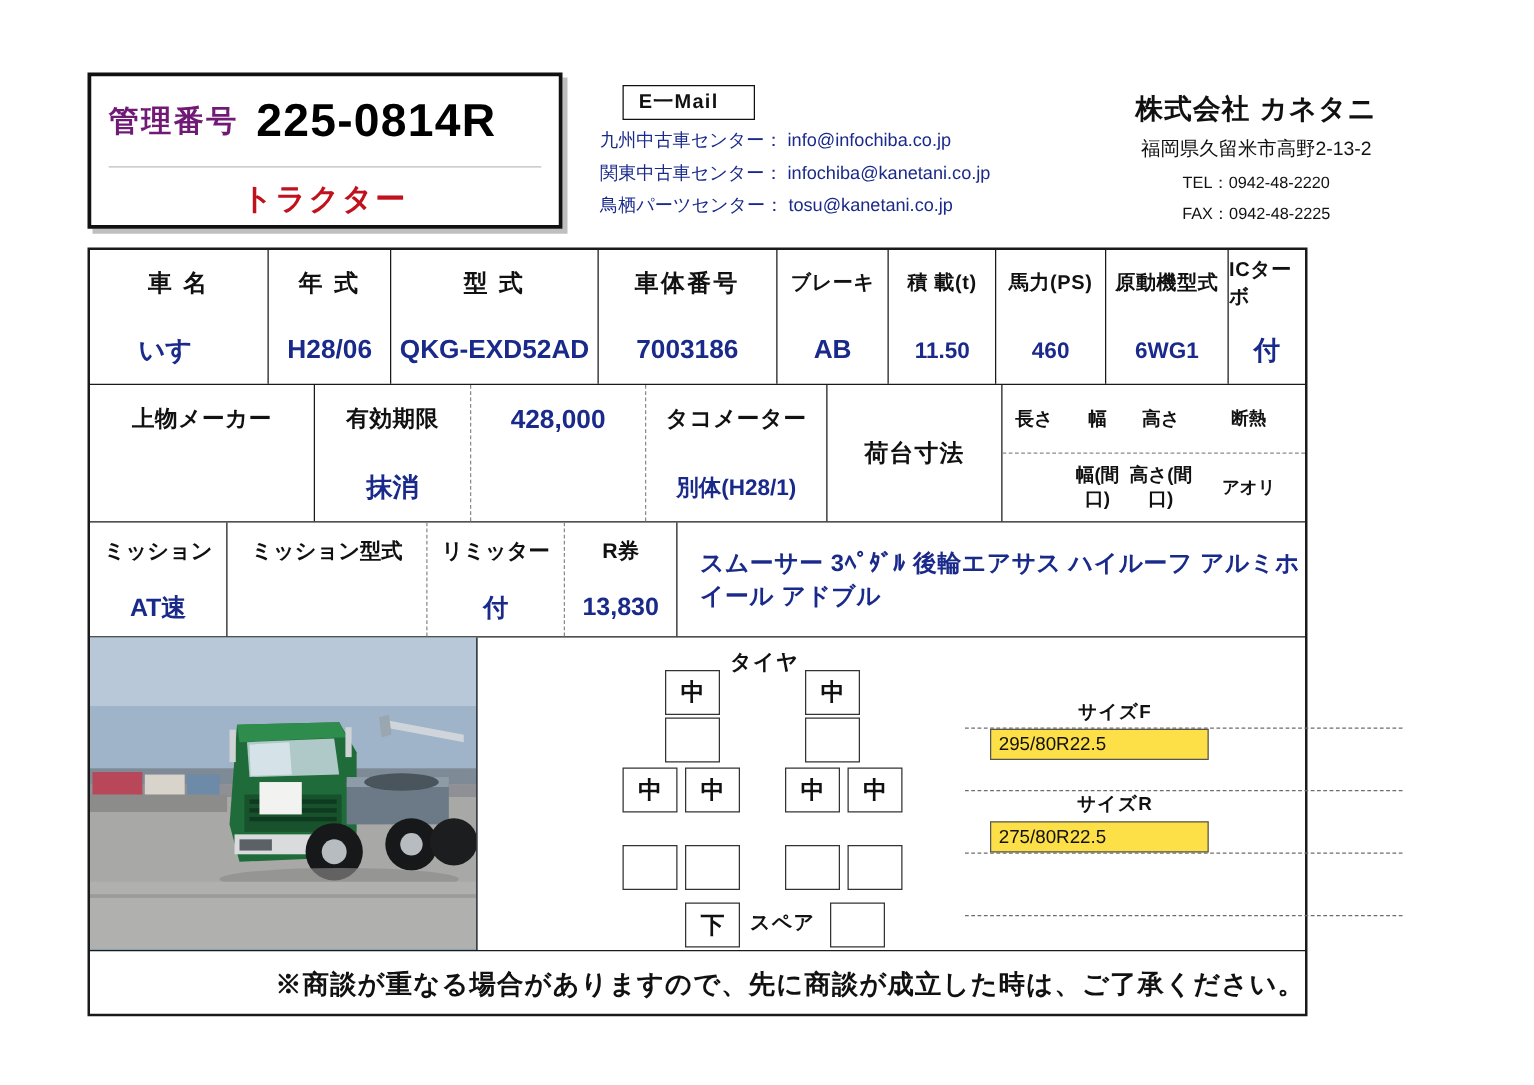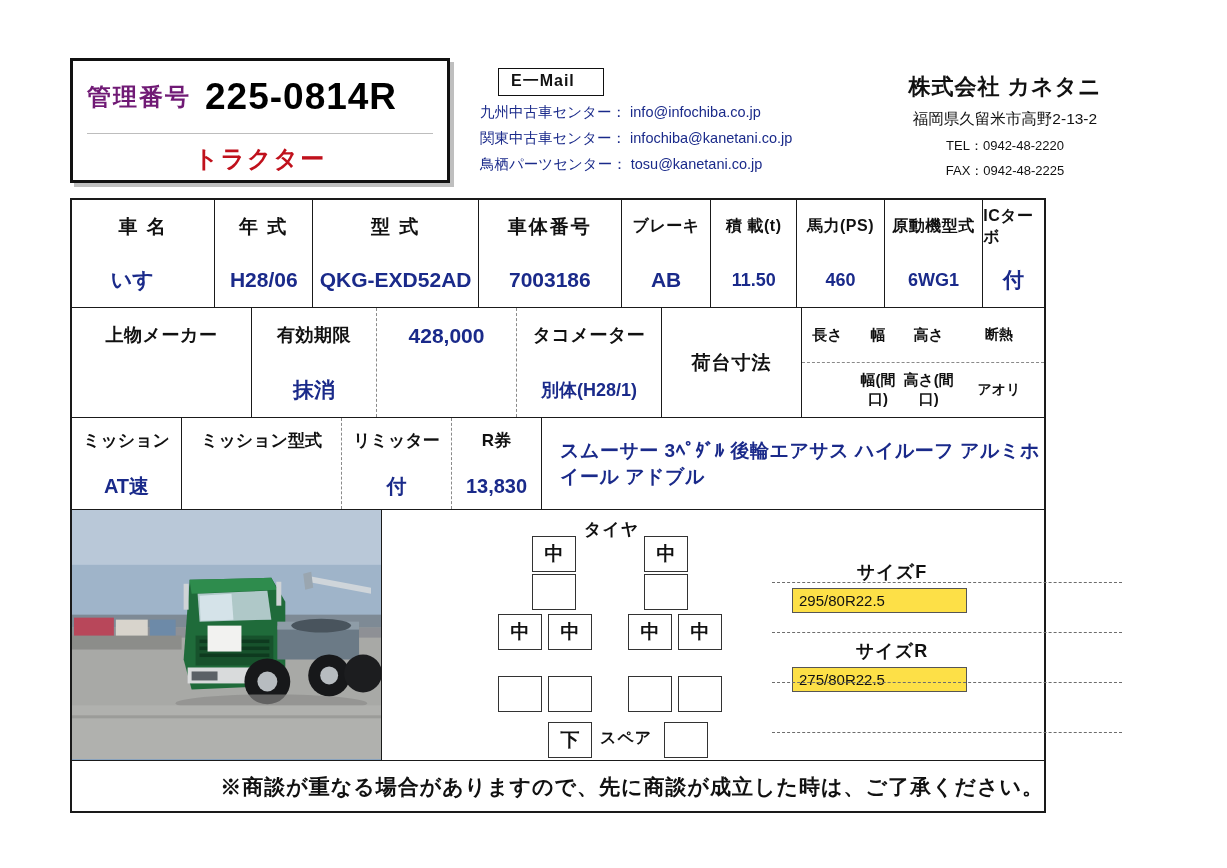--- a/index.html
+++ b/index.html
@@ -283,21 +283,21 @@
     letter-spacing: 1px;
   }
 
   .size-area {
     position: absolute;
     left: 410px;
     top: 50px;
     width: 200px;
   }
   .size-label {
-    font-size: 18px;
+    font-size: 15px;
     font-weight: bold;
     color: #111;
     letter-spacing: 1px;
     text-align: center;
   }
   .size-input {
     margin-top: 4px;
     width: 175px;
     height: 25px;
     border: 1.2px solid #555;

